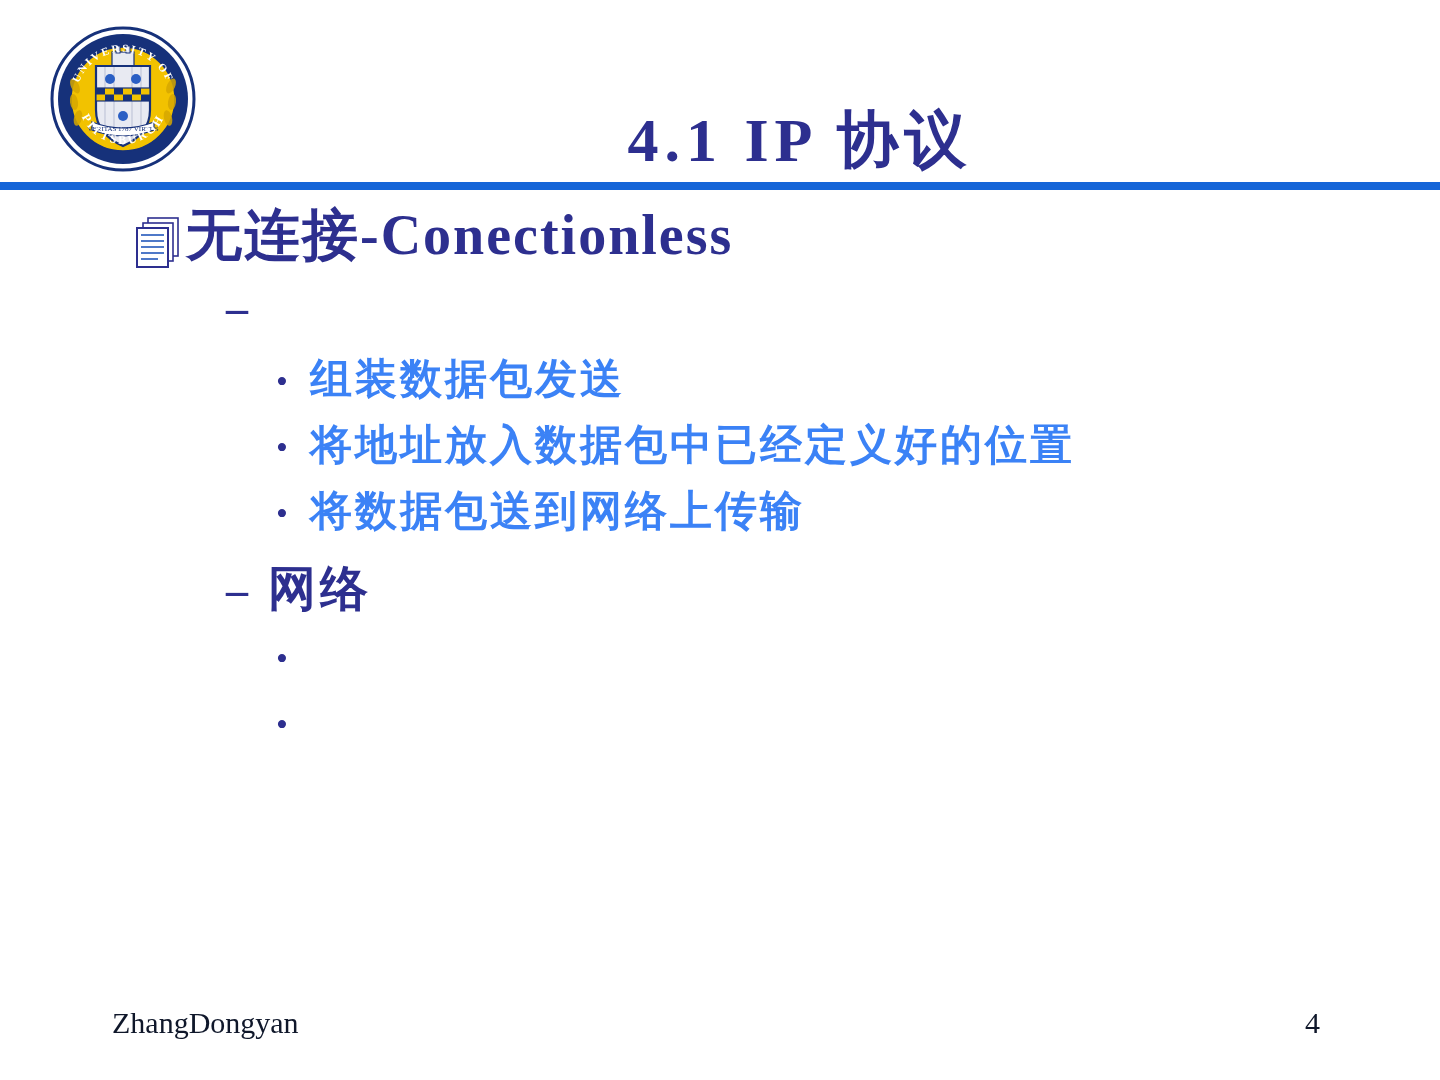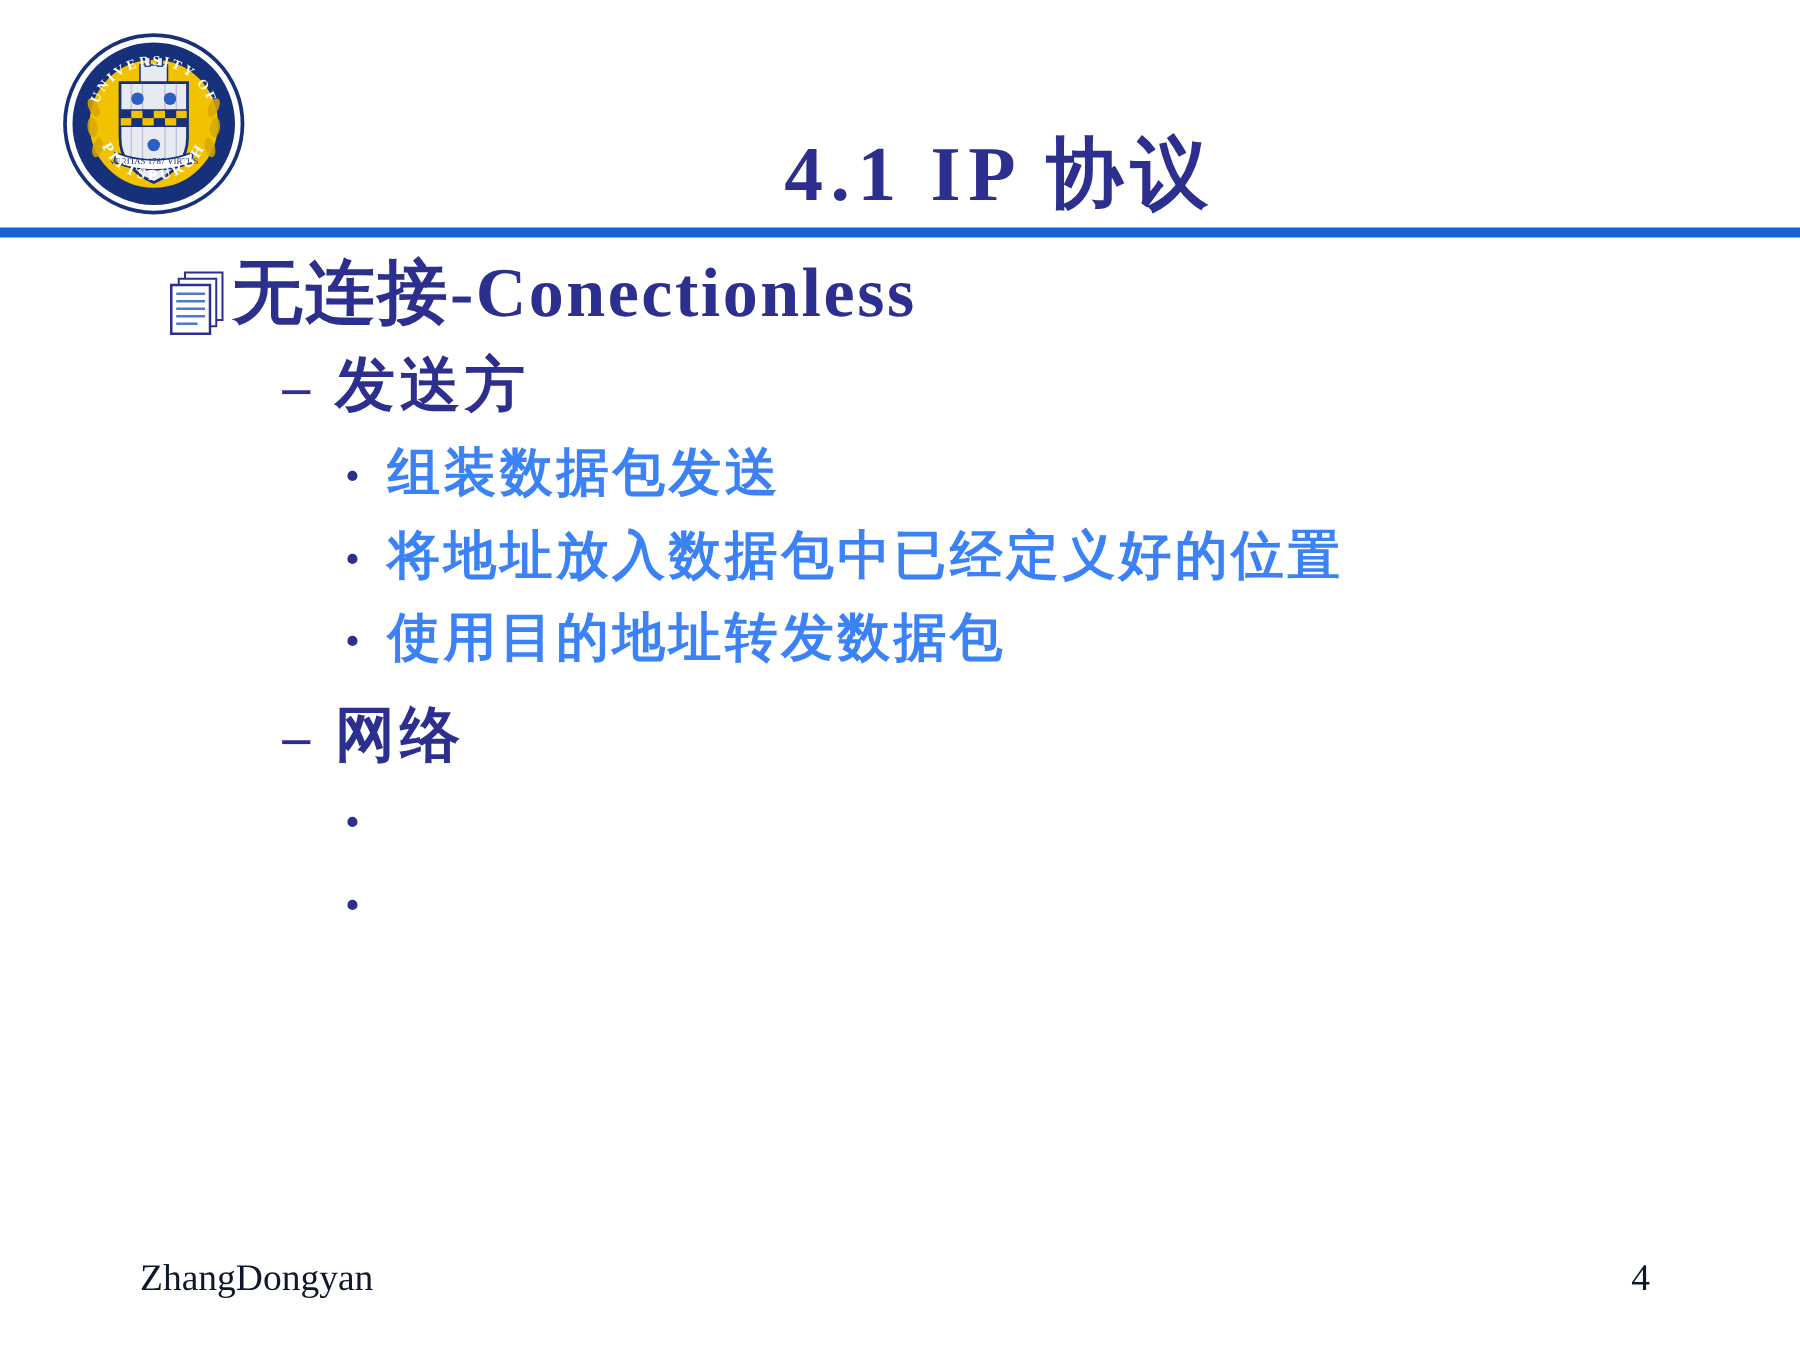--- a/index.html
+++ b/index.html
@@ -242,36 +242,35 @@
           <line x1="9" y1="39" x2="32" y2="39"></line>
           <line x1="9" y1="45" x2="26" y2="45"></line>
         </g>
       </svg>
     </span>
     <span class="lvl1-text">无连接-Conectionless</span>
   </div>
 
   <div class="lvl2">
     <span class="dash">–</span>
-    <span class="lvl2-text">发送方</span>
   </div>
 
   <div class="lvl3">
     <span class="dot">•</span>
     <span class="lvl3-text">组装数据包发送</span>
   </div>
 
   <div class="lvl3">
     <span class="dot">•</span>
     <span class="lvl3-text">将地址放入数据包中已经定义好的位置</span>
   </div>
 
   <div class="lvl3">
     <span class="dot">•</span>
-    <span class="lvl3-text">使用目的地址转发数据包</span>
+    <span class="lvl3-text">将数据包送到网络上传输</span>
   </div>
 
   <div class="gap-sm"></div>
 
   <div class="lvl2">
     <span class="dash">–</span>
     <span class="lvl2-text">网络</span>
   </div>
 
   <div class="lvl3">

